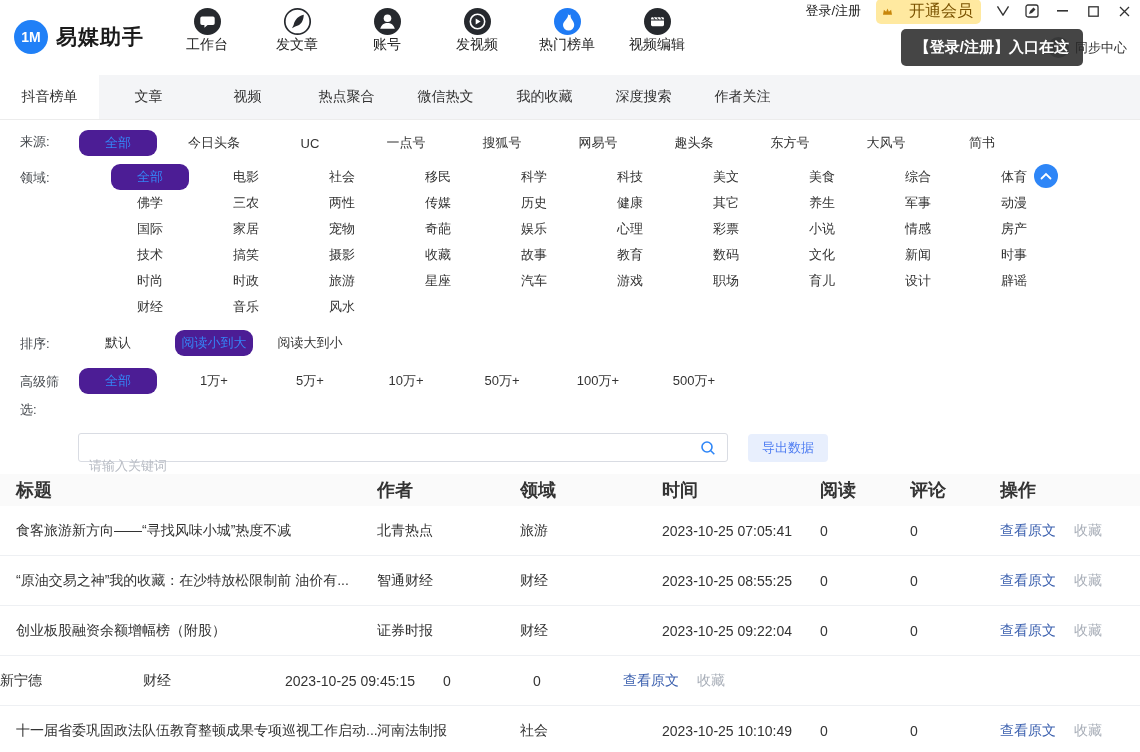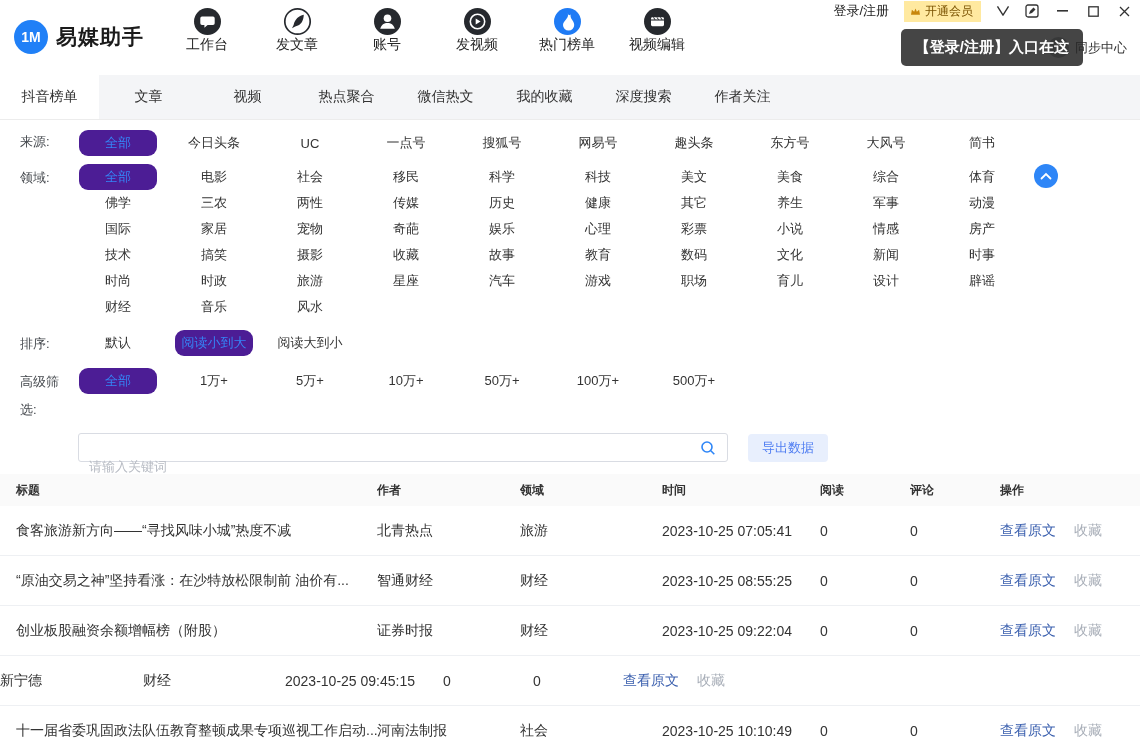--- a/index.html
+++ b/index.html
@@ -14,22 +14,22 @@
   .app-name { font-size:21px; font-weight:700; color:#1b1b1b; letter-spacing:1px; }
 
   .topnav { position:absolute; left:162px; top:7px; display:flex; }
   .nav-item { width:90px; display:flex; flex-direction:column; align-items:center; gap:0; cursor:pointer; }
   .nav-icon { width:29px; height:29px; }
   .nav-label { font-size:14px; color:#262626; }
 
   .tb-right { position:absolute; top:2px; right:8px; display:flex; align-items:center; gap:15px;
     font-size:13px; color:#222; height:18px; }
   .login-link { cursor:pointer; }
-  .vip-badge { background:#ffe9a0; color:#7a5200; padding:2px 8px 2px 6px; border-radius:0;
-    display:flex; gap:4px; align-items:center; font-size:12px; cursor:pointer; }
+  .vip-badge { background:#ffe9a0; color:#7a5200; padding:2px 8px 2px 6px; border-radius:5px;
+    display:flex; gap:16px; align-items:center; font-size:16px; cursor:pointer; }
   .tb-icon { display:flex; align-items:center; cursor:pointer; }
   .win-btn { display:flex; align-items:center; justify-content:center; width:16px; height:16px; cursor:pointer; }
 
   .sync { position:absolute; top:37px; right:13px; display:flex; align-items:center; gap:6px;
     font-size:13px; color:#333; z-index:1; cursor:pointer; }
   .sync-circle { width:21px; height:21px; border-radius:50%; background:#9da2a6;
     display:flex; align-items:center; justify-content:center; }
 
   .login-tooltip { position:absolute; top:29px; right:57px; z-index:5; background:rgba(38,38,38,.86);
     color:#fff; font-size:15px; font-weight:600; padding:9px 14px; border-radius:5px; white-space:nowrap; }
@@ -43,38 +43,38 @@
   
   .filters { position:relative; padding:8px 0 12px 0; }
   .frow { display:flex; align-items:flex-start; }
   .flabel { flex:0 0 70px; padding-left:20px; font-size:13px; color:#45494e; line-height:28px; }
   .chip-grid { display:grid; grid-template-columns:repeat(10,96px); }
   .grid-30 { grid-auto-rows:30px; }
   .grid-26 { grid-auto-rows:26px; }
   .chip { justify-self:center; align-self:center; min-width:78px; text-align:center;
     padding:4px 2px; font-size:13px; color:#333; border-radius:3px; cursor:pointer; }
   .chip.active { background:#4c1d95; color:#3585f6;border-radius:9px; }
-  .mt6 { margin-top:6px; } .mt10 { margin-top:10px; }
+  .mt6 { margin-top:6px;gap:32px; } .mt10 { margin-top:10px; }
 
   .collapse-btn { position:absolute; right:82px; top:44px; width:24px; height:24px; border-radius:50%;
     background:#2e86f7; display:flex; align-items:center; justify-content:center; cursor:pointer; }
 
   .search-row { margin-top:9px; display:flex; align-items:center; padding-left:78px; }
   .search-box { width:650px; height:29px; border:1px solid #d9dce3; border-radius:3px;
     display:flex; align-items:center; background:#fff; }
   .search-box input { flex:1; border:none; outline:none; padding:0 10px; font-size:13px;
-    color:#333; background:transparent; font-family:Liberation Sans, sans-serif;margin-top:37px; }
+    color:#333; background:transparent; font-family:Liberation Mono, monospace;margin-top:37px; }
   .search-box input::placeholder { color:#b8bcc4; }
   .search-btn { width:38px; display:flex; justify-content:center; align-items:center; cursor:pointer; }
   .export-btn { margin-left:20px; height:28px; padding:0 14px; background:#e8effd; color:#4f7df2;
     font-size:13px; border:none; border-radius:4px; cursor:pointer; font-family:inherit; }
 
   
   .thead { display:flex; background:#fafafa; height:32px; align-items:center;
-    font-weight:700; color:#333; font-size:12px; }
+    font-weight:700; color:#333; font-size:18px; }
   .trow { display:flex; height:50px; align-items:center; border-bottom:1px solid #eef0f3;
     font-size:14px; color:#333; background:#fff; }
   .cell { padding-right:8px; overflow:hidden; white-space:nowrap; }
   .col-title    { width:377px; padding-left:16px; }
   .col-author   { width:143px; }
   .col-category { width:142px; }
   .col-time     { width:158px; }
   .col-reads    { width:90px; }
   .col-comments { width:90px; }
   .col-actions  { width:124px; display:flex; gap:18px; }
@@ -363,21 +363,21 @@
         <div class="cell col-time">2023-10-25 07:05:41</div>
         <div class="cell col-reads">0</div>
         <div class="cell col-comments">0</div>
         <div class="cell col-actions">
           <span class="link-view">查看原文</span>
           <span class="link-fav">收藏</span>
         </div>
       </div>
 
       <div class="trow">
-        <div class="cell col-title">“原油交易之神”坚持看涨：在沙特放松限制前 油价有...</div>
+        <div class="cell col-title">“原油交易之神”我的收藏：在沙特放松限制前 油价有...</div>
         <div class="cell col-author">智通财经</div>
         <div class="cell col-category">财经</div>
         <div class="cell col-time">2023-10-25 08:55:25</div>
         <div class="cell col-reads">0</div>
         <div class="cell col-comments">0</div>
         <div class="cell col-actions">
           <span class="link-view">查看原文</span>
           <span class="link-fav">收藏</span>
         </div>
       </div>

